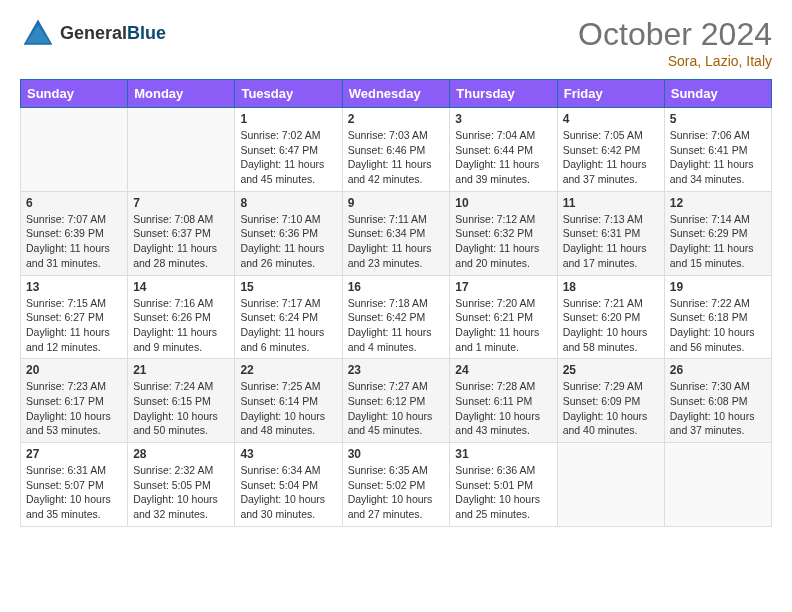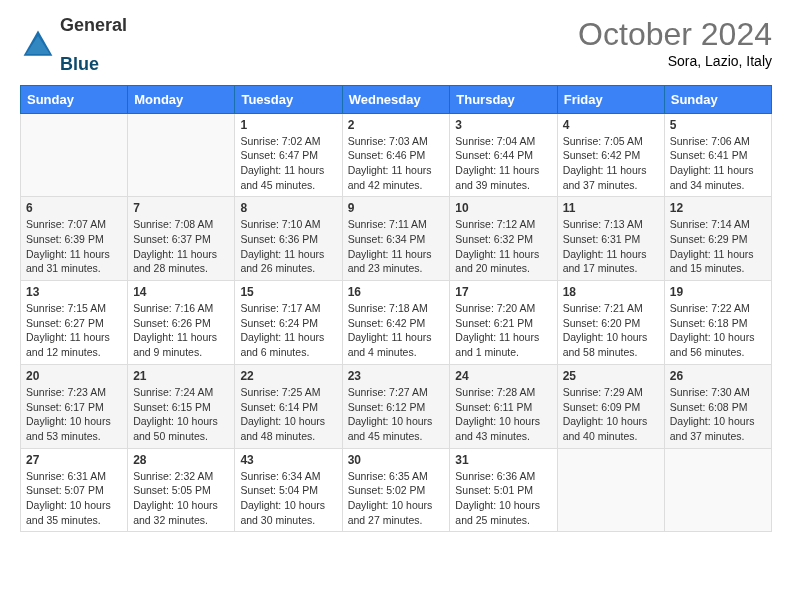--- a/index.html
+++ b/index.html
@@ -19,23 +19,22 @@
       align-items: flex-start;
       margin-bottom: 10px;
     }
     .logo {
       display: flex;
       align-items: center;
       gap: 4px;
     }
     .logo-text {
       display: flex;
-      flex-direction: column;
+      flex-direction: row;
       line-height: 1.1;
-      gap: 19px;
     }
     .logo-general {
       font-size: 18px;
       font-weight: bold;
       color: #333;
     }
     .logo-blue {
       font-size: 18px;
       font-weight: bold;
       color: #0c4a6e;
@@ -47,21 +46,21 @@
     .title-area {
       text-align: right;
     }
     .month-title {
       font-size: 32px;
       font-weight: normal;
       color: #737373;
     }
     .location {
       font-size: 14px;
-      color: #000000;
+      color: #a16207;
     }
     .calendar {
       width: 100%;
       border-collapse: collapse;
       border: 1px solid #ccc;
     }
     .calendar th {
       background: #1a6faf;
       color: #fff;
       font-size: 13px;
@@ -81,21 +80,21 @@
       background: #fff;
     }
     .calendar tr:nth-child(even) td {
       background: #f5f5f5;
     }
     .calendar tr:nth-child(odd) td {
       background: #fff;
     }
     
     .calendar thead tr th {
-      background: #3b82f6;
+      background: #8b5cf6;
     }
     .day-num {
       font-weight: bold;
       font-size: 12px;
       display: block;
       margin-bottom: 2px;
     }
     .day-info {
       font-size: 10.5px;
       line-height: 1.4;

